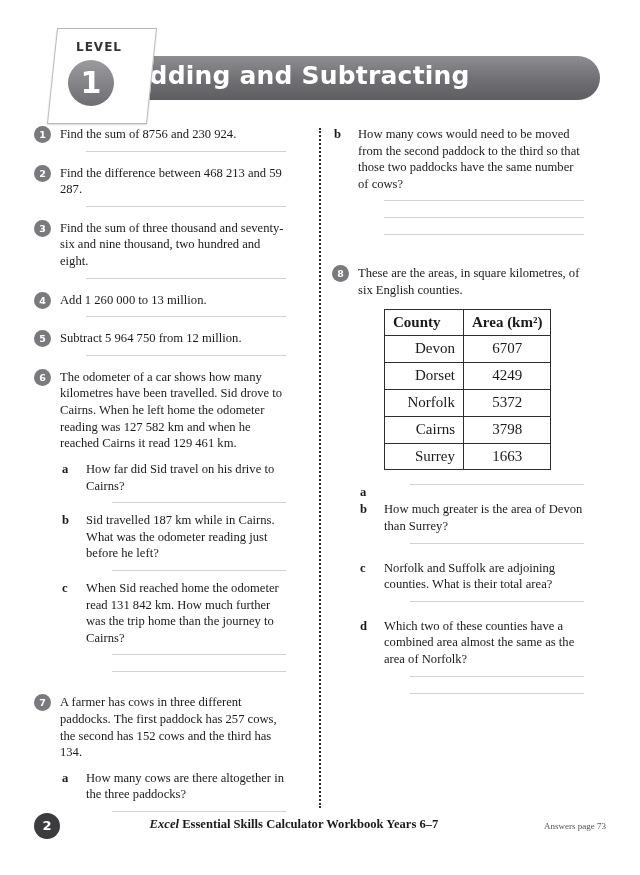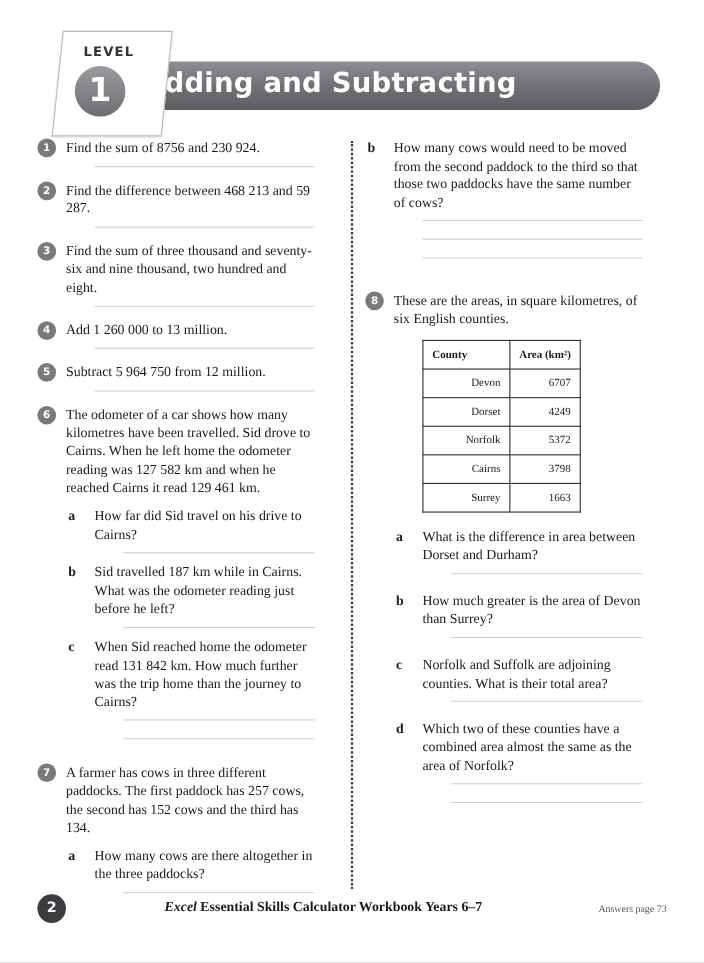--- a/index.html
+++ b/index.html
@@ -155,33 +155,33 @@
     border-bottom: 1px solid #d2d2d2;
     margin-top: 16px;
     margin-left: 26px;
     height: 0;
   }
 
   
   .tbl {
     margin: 10px 0 6px 26px;
     border-collapse: collapse;
-    font-size: 10px;
+    font-size: 15px;
   }
   .tbl th, .tbl td {
     border: 1px solid #2d2d2d;
     padding: 3px 8px;
     height: 19px;
   }
   .tbl th {
     font-weight: bold;
     text-align: left;
   }
   .tbl th.num-h { text-align: center; }
-  .tbl td.num { text-align: right; }
+  .tbl td.num { text-align: center; }
   .tbl td.name { text-align: right; min-width: 62px; }
 
   
   .footer {
     position: absolute;
     left: 0;
     bottom: 22px;
     width: 640px;
     height: 40px;
   }
@@ -346,21 +346,20 @@
           </tr>
           <tr>
             <td class="name">Surrey</td>
             <td class="num">1663</td>
           </tr>
         </tbody>
       </table>
 
       <div class="sub" style="margin-top:14px;">
         <span class="sublabel">a</span>
-        <span>What is the difference in area between Dorset and Durham?</span>
         <div class="rule sub-rule"></div>
       </div>
 
       <div class="sub" style="margin-top:16px;">
         <span class="sublabel">b</span>
         <span>How much greater is the area of Devon than Surrey?</span>
         <div class="rule sub-rule"></div>
       </div>
 
       <div class="sub" style="margin-top:16px;">

